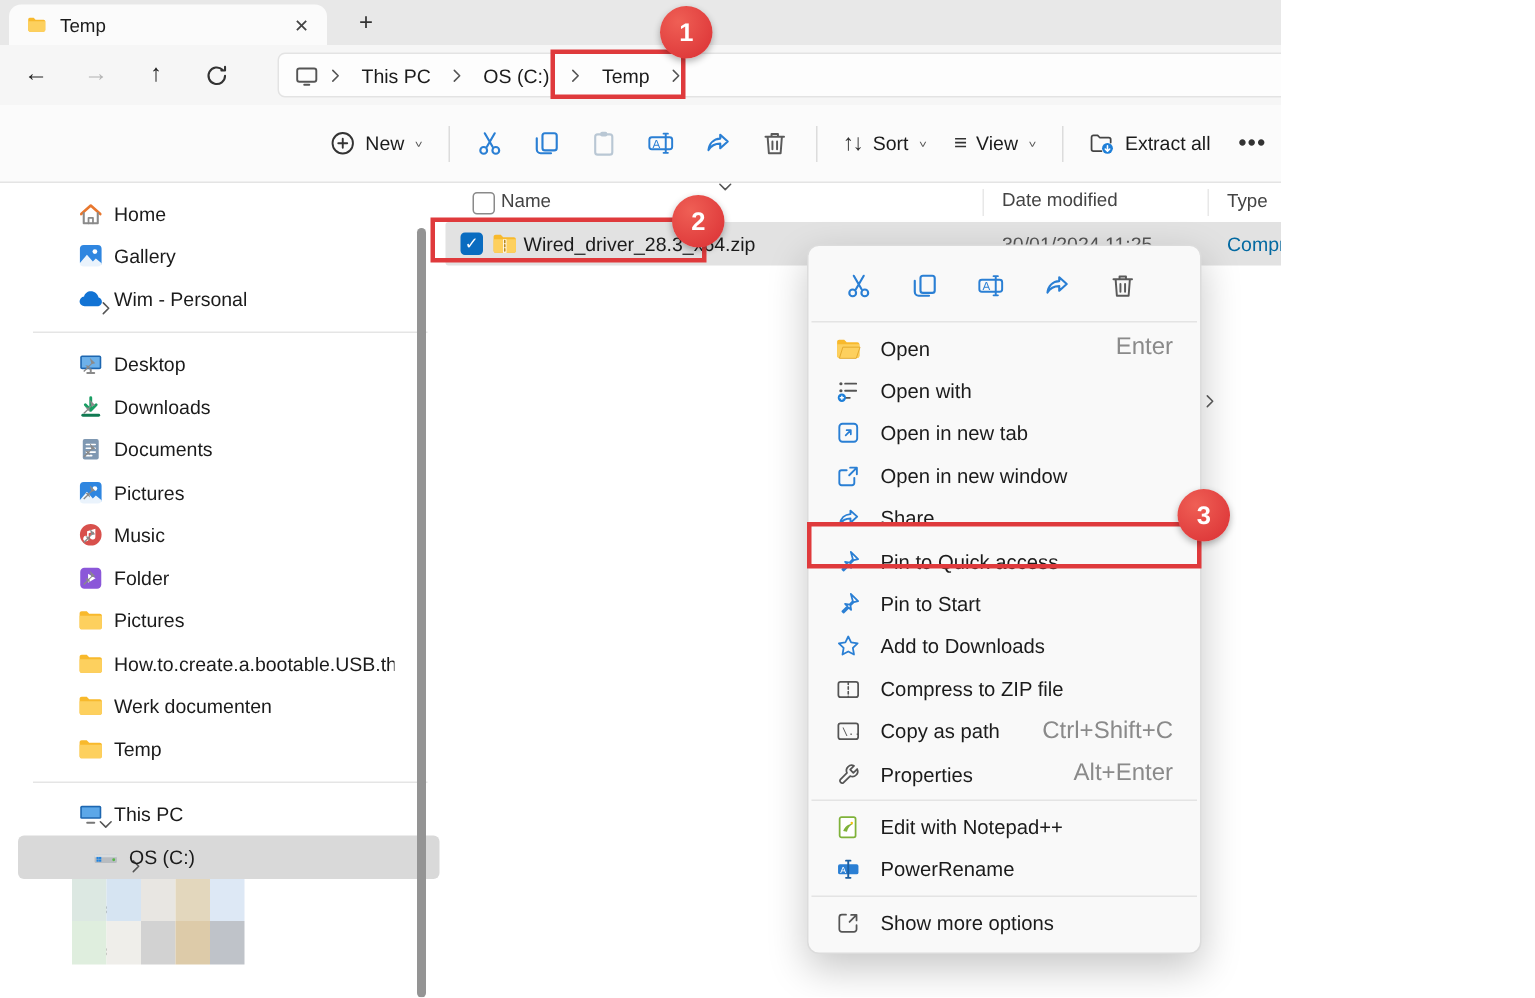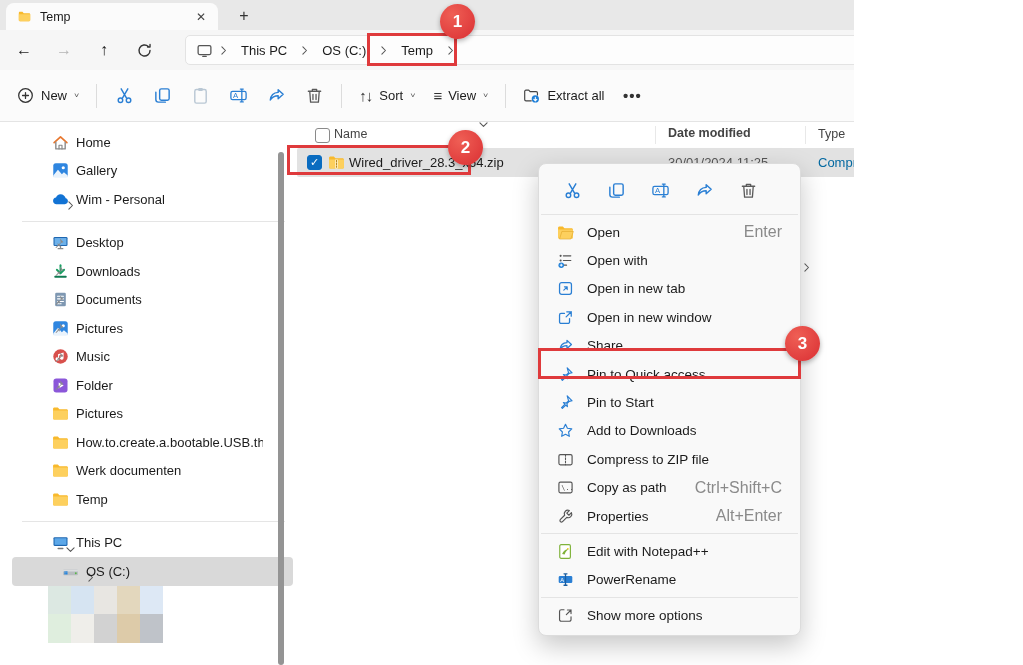--- a/index.html
+++ b/index.html
@@ -24,21 +24,21 @@
              font-size:16px; color:#222; border-radius:5px; margin-left:8px; }
   .nav-btn.disabled { color:#b5b5b5; }
   .addressbar { position:absolute; left:185px; top:35px; width:828px; height:30px; background:#fdfdfd;
                 border:1px solid #e3e3e3; border-radius:5px; display:flex; align-items:center;
                 padding-left:10px; font-size:13px; }
   .crumb { padding:3px 7px; border-radius:4px; color:#1b1b1b; white-space:nowrap; }
   .crumb-sep { color:#555; padding:0 4px; display:flex; align-items:center; }
 
   
   .toolbar { position:absolute; left:0; top:70px; width:100%; height:52px; background:#fbfbfb;
-             border-bottom:1px solid #e4e4e4; display:flex; align-items:center; font-size:13px; }
+             border-bottom:1px solid #e4e4e4; display:flex; align-items:center; font-size:13px;justify-content:flex-end; }
   .tb-btn { display:flex; align-items:center; gap:7px; padding:7px 9px; border-radius:5px; color:#1b1b1b; }
   .tb-icon-btn { width:38px; height:34px; display:flex; align-items:center; justify-content:center; border-radius:5px; }
   .tb-sep { width:1px; height:24px; background:#dcdcdc; margin:0 8px; }
   .caret-down { font-size:9px; color:#555; transform:scaleY(.8); }
   .tb-glyph { font-size:15px; color:#333; letter-spacing:-1px; }
   .ellipsis-glyph { font-size:15px; color:#333; letter-spacing:1px; font-weight:bold; }
 
   
   .main { position:absolute; left:0; top:122px; width:100%; height:543px; background:#fff;margin-left:12px; }
 
@@ -55,21 +55,21 @@
   .side-sep { height:1px; background:#e5e5e5; margin:7px 10px 7px 10px; }
   .censor-blocks { position:absolute; left:36px; top:0; height:100%; display:flex; }
   .censor-blocks div { width:23px; height:100%; }
   .side-scrollbar { position:absolute; left:266px; top:30px; width:6px; height:513px; background:#949494; border-radius:3px; }
 
   
   .filepane { position:absolute; left:285px; top:0; width:738px; height:543px; }
   .colheaders { position:relative; height:26px; font-size:12.5px; color:#444; }
   .colheaders .cb { position:absolute; left:18px; top:6px; }
   .col-name    { position:absolute; left:37px; top:5px; }
-  .col-date    { position:absolute; left:371px; top:4px;font-weight:bold; }
+  .col-date    { position:absolute; left:371px; top:4px; }
   .col-type    { position:absolute; left:521px; top:5px; }
   .col-size    { position:absolute; left:665px; top:5px; }
   .col-vsep { position:absolute; top:4px; width:1px; height:18px; background:#e8e8e8; }
   .sort-caret { position:absolute; left:180px; top:-4px; color:#555; }
   .file-row { position:absolute; left:0; top:26px; width:727px; height:29px; background:#e2e2e2; border-radius:2px; font-size:13px; }
   .file-row .cb { position:absolute; left:10px; top:7px; }
   .file-row .ic { position:absolute; left:31px; top:6px; }
   .file-row .fname { position:absolute; left:52px; top:7px; color:#1b1b1b; }
   .file-row .fdate { position:absolute; left:371px; top:7px; color:#555; }
   .file-row .ftype { position:absolute; left:521px; top:7px; color:#0369a1; }

